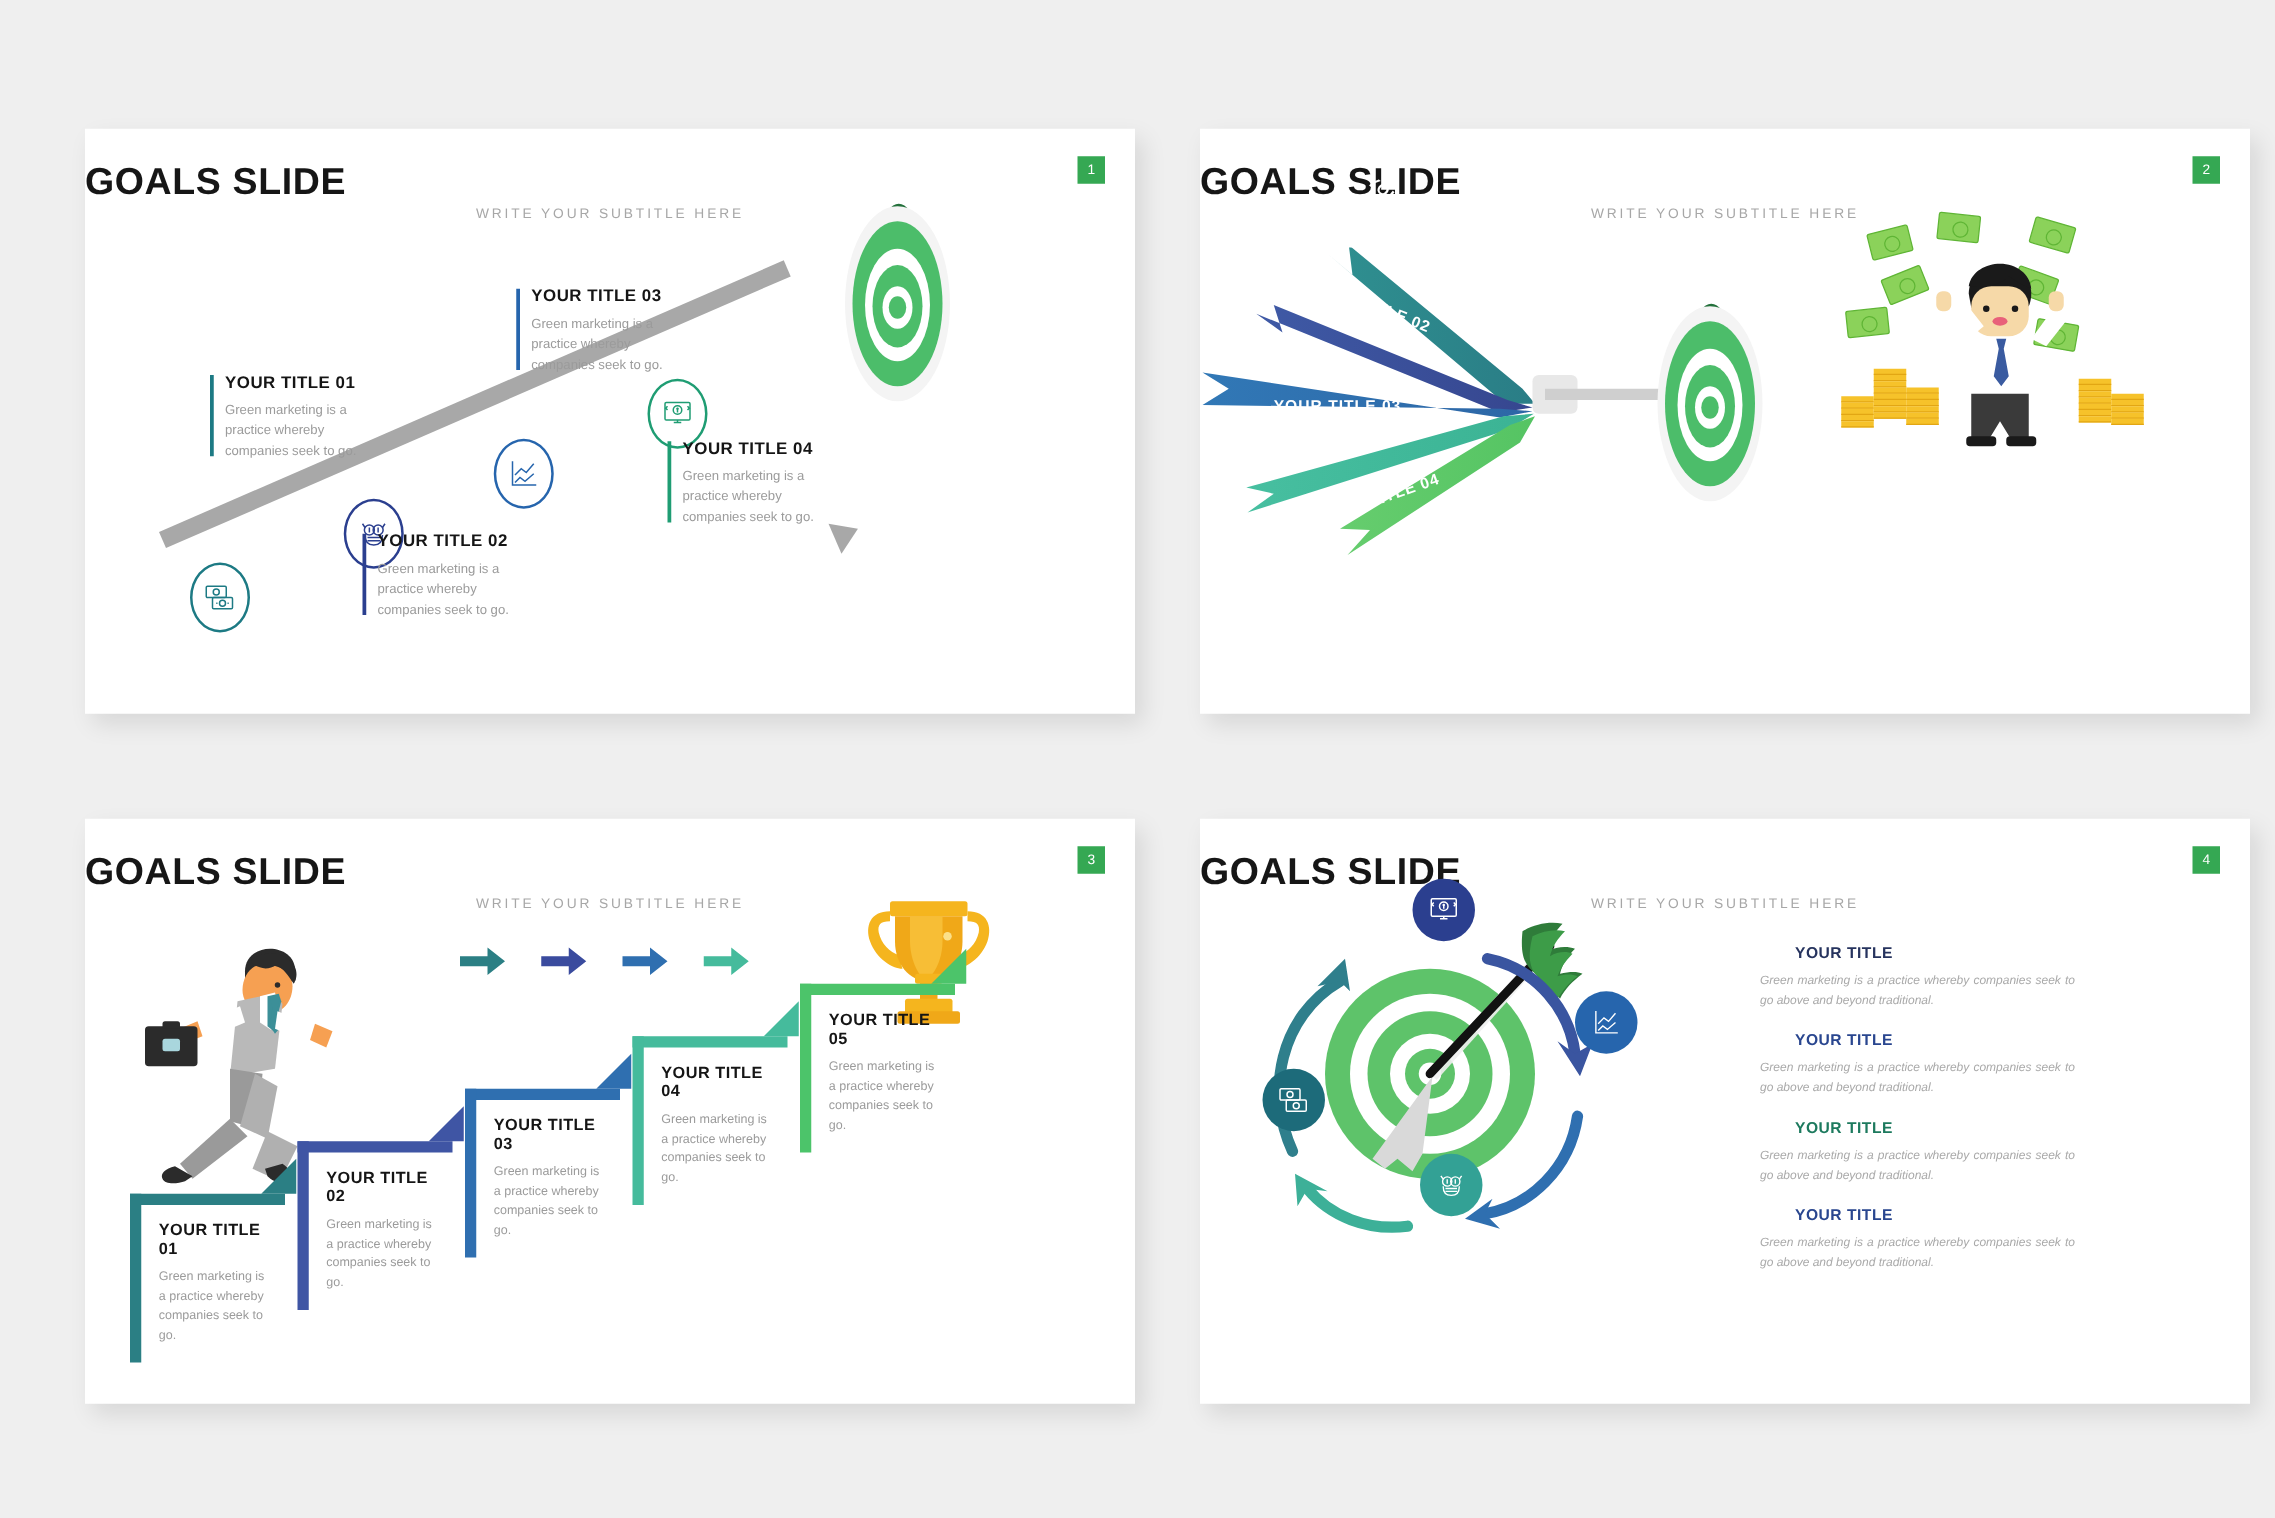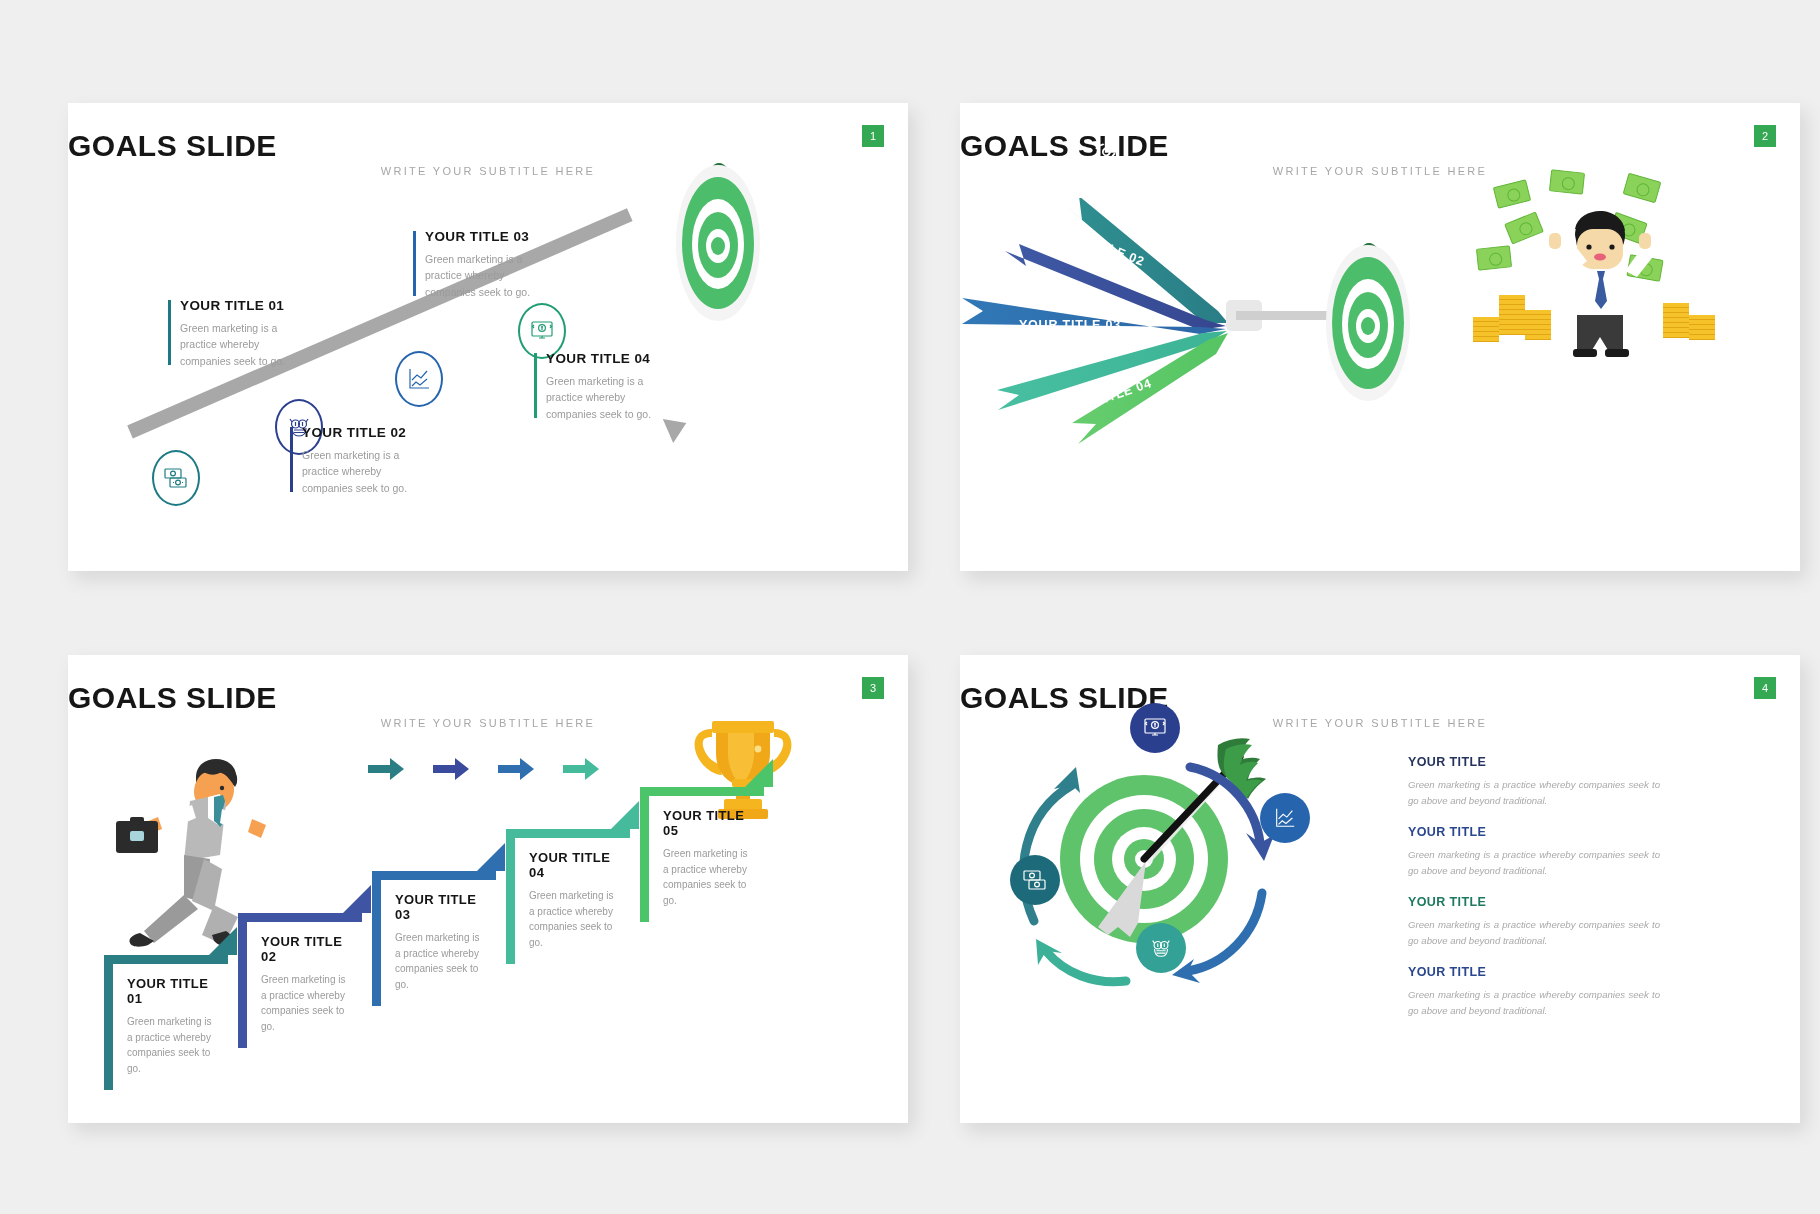--- a/index.html
+++ b/index.html
@@ -172,20 +172,21 @@
   
   .s4-ring { position:absolute; border-radius:50%; }
   .s4-icon {
     position:absolute; border-radius:50%;
     display:flex; align-items:center; justify-content:center;
   }
   .s4-item { position:absolute; width:252px; }
   .s4-item .it {
     font-size:12.5px; font-weight:bold; letter-spacing:0.4px;
     margin-bottom:8px;
+    margin-left:28px;
   }
   .s4-item .id {
     font-size:9.6px; line-height:1.62; color:#a9a9a9; text-align:justify;font-style:italic;
   }
 </style>
 </head>
 <body>
 
 <div class="deck">
 

